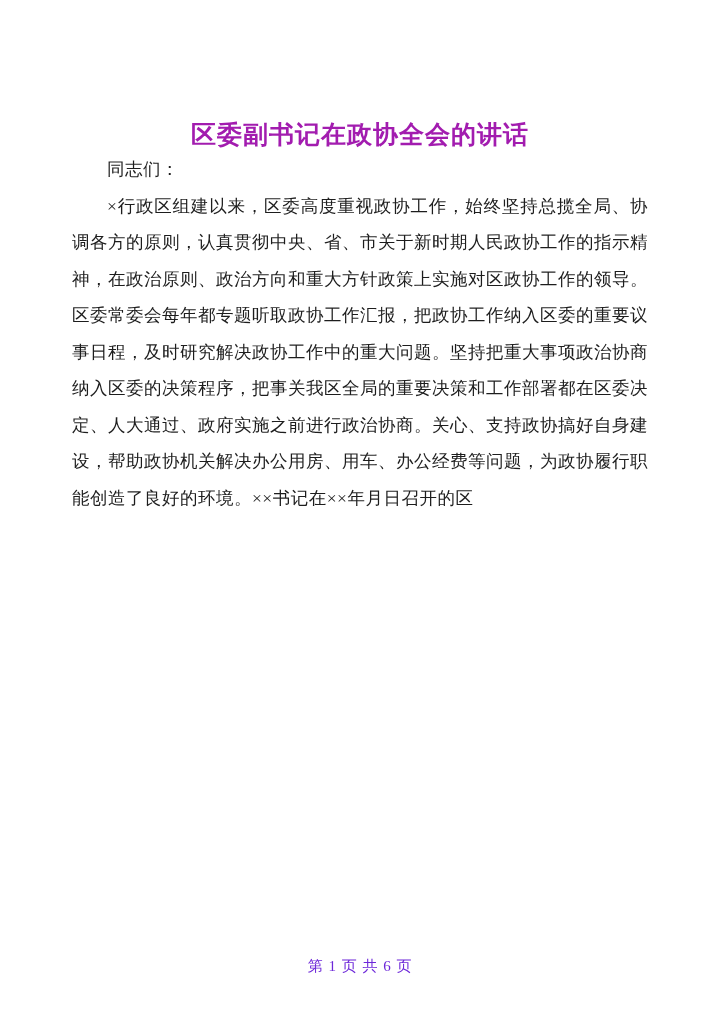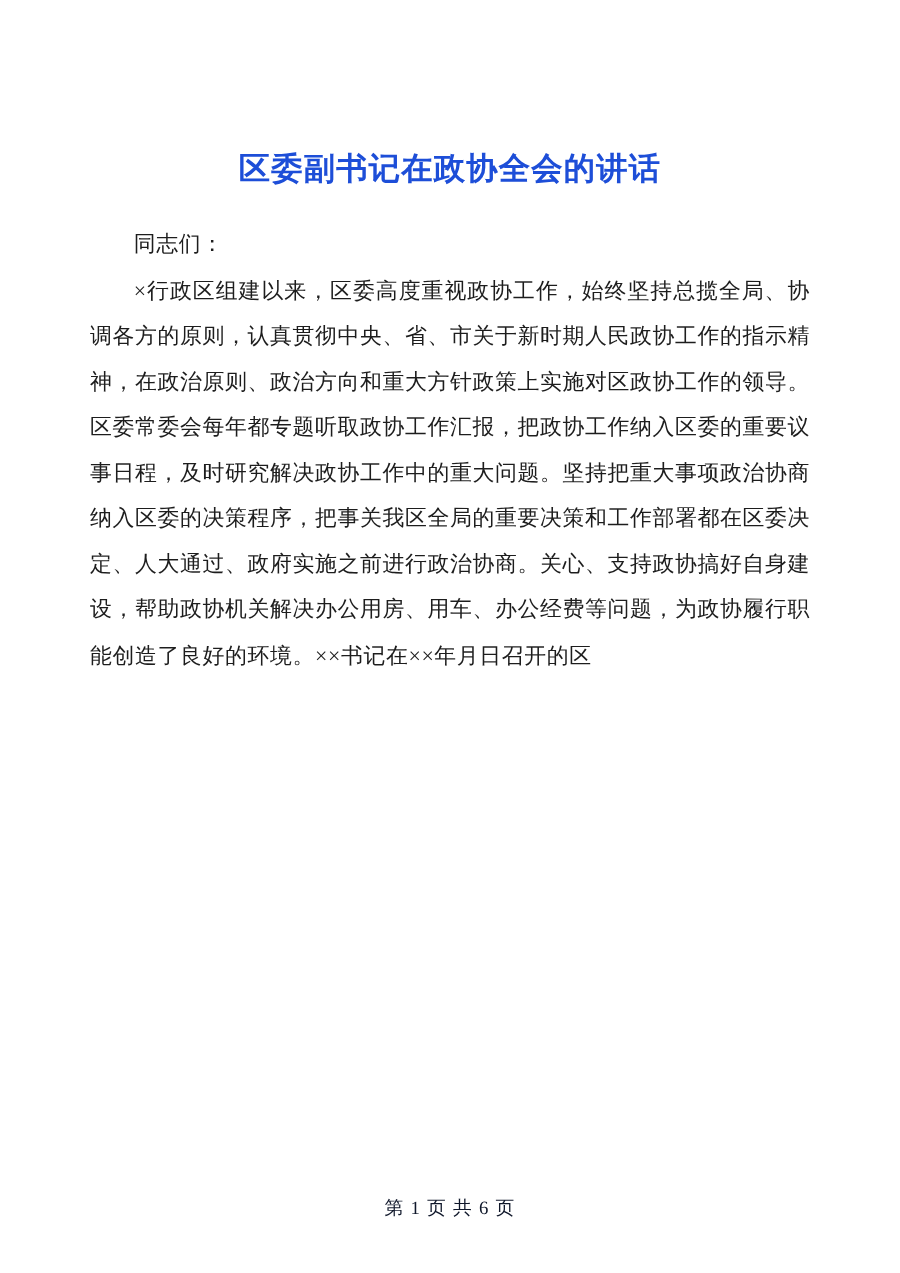--- a/index.html
+++ b/index.html
@@ -22,25 +22,24 @@
     padding: 0 72px;
     background: #fff;
   }
   .doc-title {
     margin: 0;
     padding-top: 118px;
     text-align: center;
     font-size: 25px;
     font-weight: bold;
     letter-spacing: 1px;
-    color: #1d4ed8;
+    color: #a21caf;
     font-family: "Liberation Serif", "DejaVu Serif", serif;
   }
   .body-text {
-    margin-top: 26px;
   }
   .para {
     margin: 0 0 0 0;
     font-size: 17.5px;
     line-height: 36.5px;
     text-align: justify;
     text-justify: inter-ideograph;
     letter-spacing: 0.5px;
     color: #1d1d1d;
   }
@@ -48,21 +47,21 @@
     text-indent: 2em;
   }
   .footer {
     position: absolute;
     left: 0;
     right: 0;
     bottom: 42px;
     text-align: center;
     font-size: 15px;
     letter-spacing: 1px;
-    color: #0f172a;
+    color: #6d28d9;
   }
 </style>
 </head>
 <body>
 
 <div class="page">
 
   <h1 class="doc-title">区委副书记在政协全会的讲话</h1>
 
   <div class="body-text">

